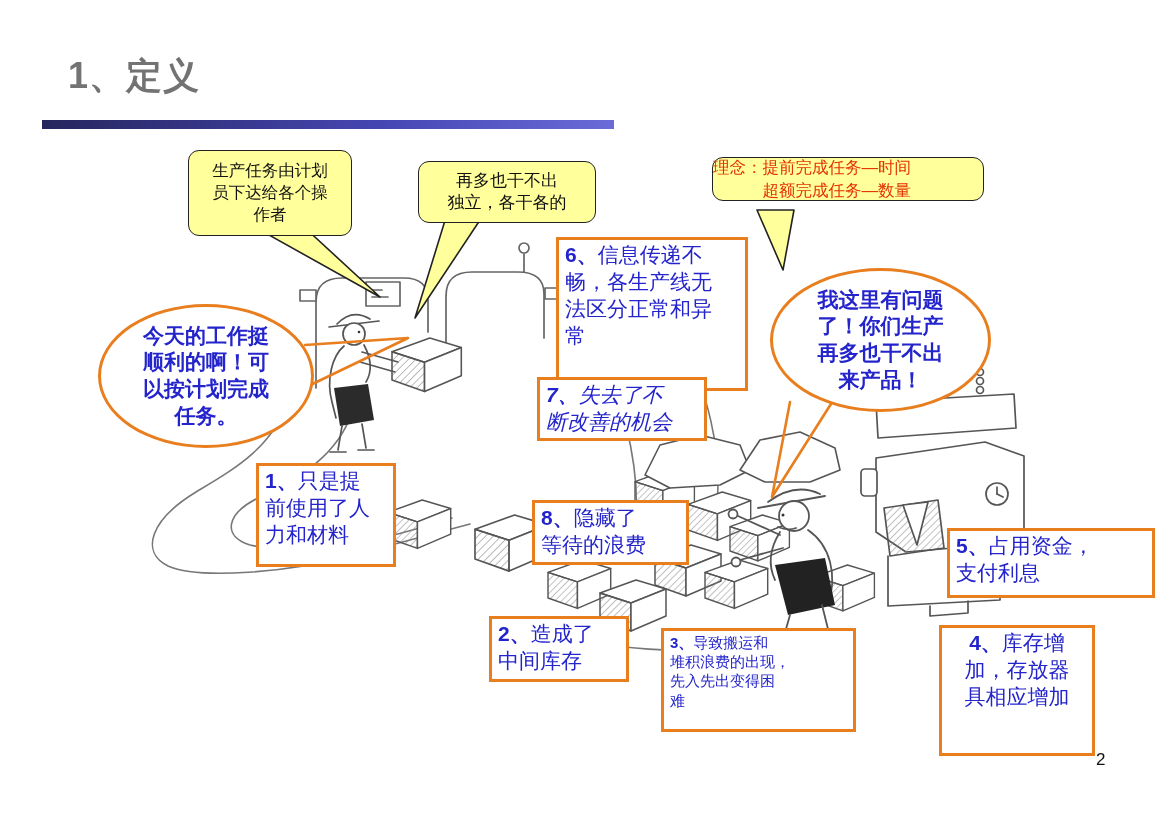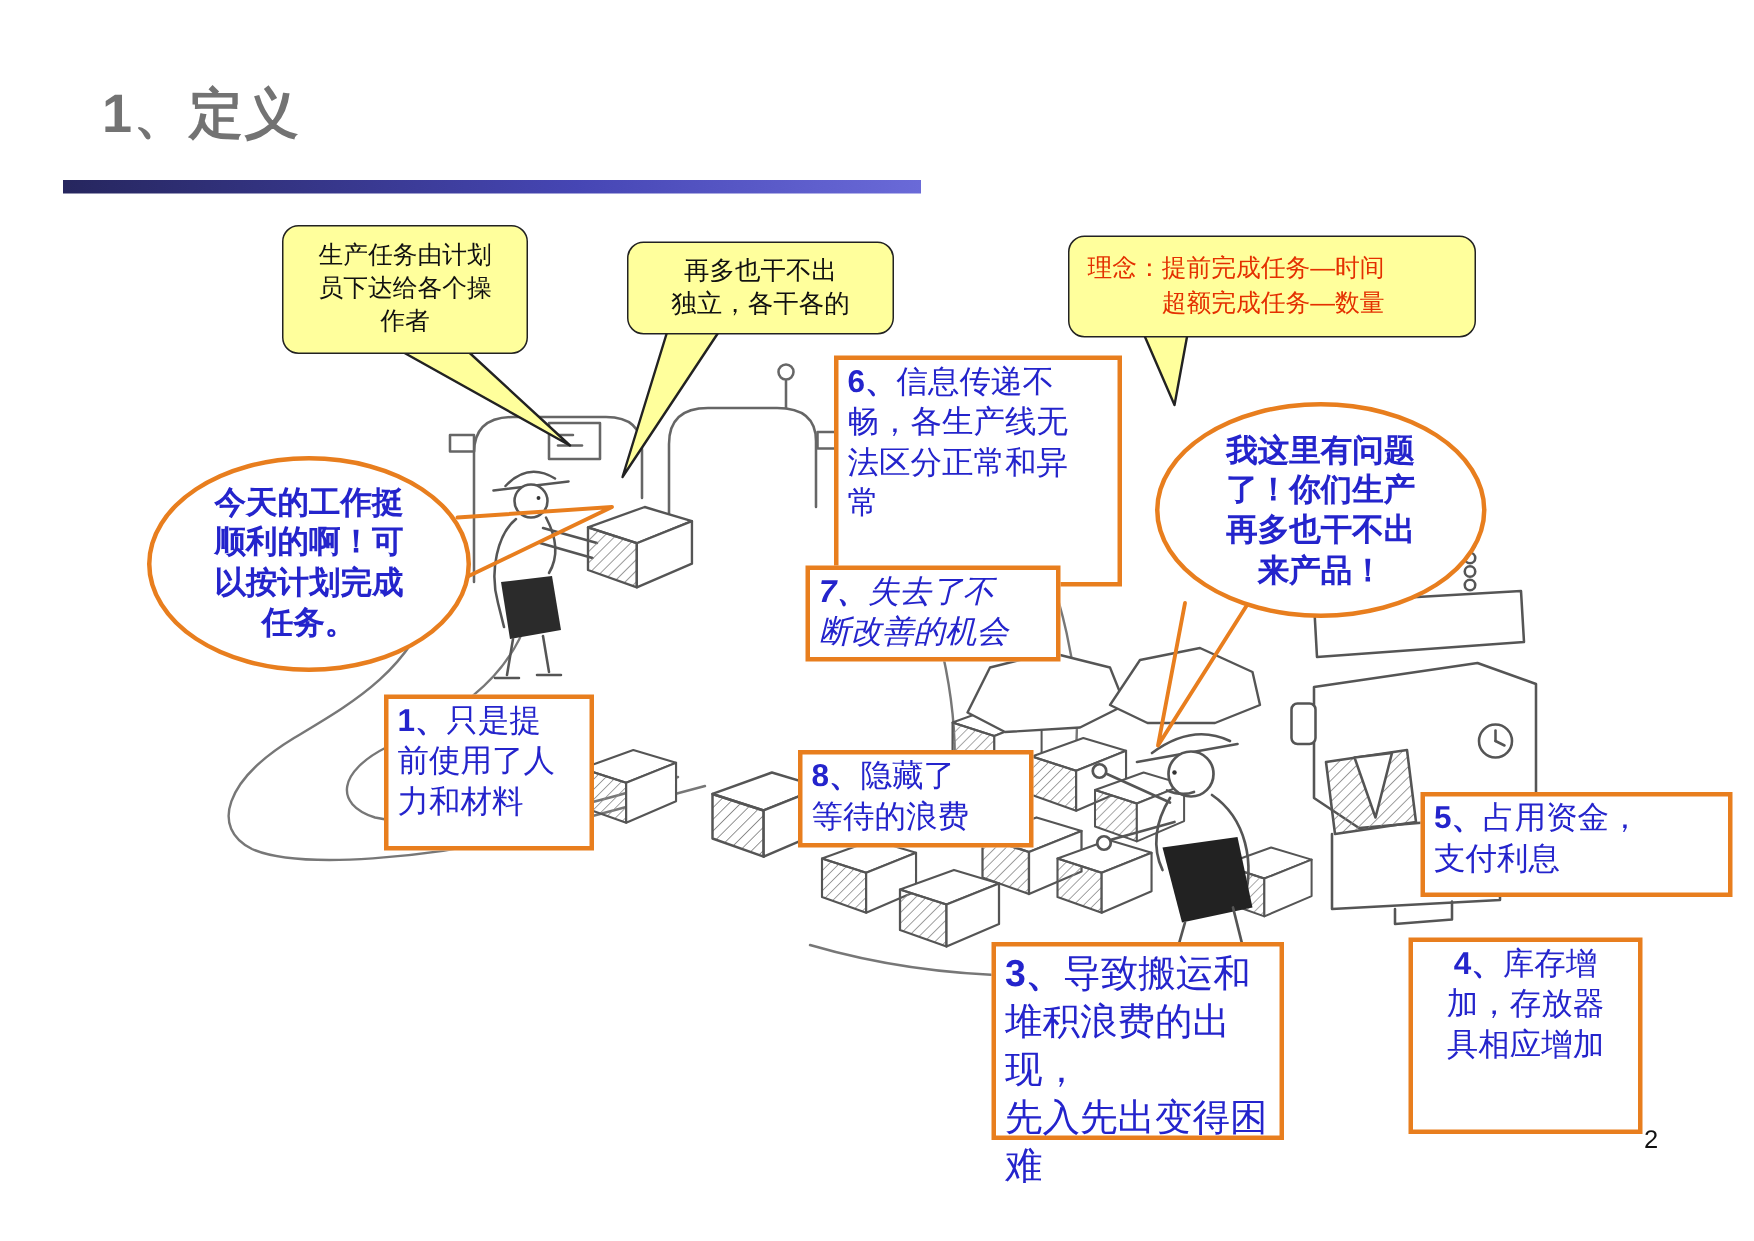--- a/index.html
+++ b/index.html
@@ -16,38 +16,38 @@
     position:absolute;left:42px;top:120px;width:572px;height:9px;z-index:3;
     background:linear-gradient(to right,#26265E,#4646B4 60%,#6A6AD8);
   }
   .callout{
     position:absolute;z-index:4;background:#FFFF9C;border:1.6px solid #222;
     border-radius:11px;color:#111;display:flex;align-items:center;justify-content:center;
     text-align:center;white-space:pre-line;
   }
   .callout.c1{left:188px;top:150px;width:162px;height:84px;font-size:16.5px;line-height:1.32;}
   .callout.c2{left:418px;top:161px;width:176px;height:60px;font-size:17px;line-height:1.3;}
-  .callout.c3{left:712px;top:157px;width:272px;height:68px;font-size:16.5px;line-height:1.42;
-    color:#E43000;justify-content:flex-start;text-align:left;padding-left:12px;box-sizing:border-box;}
+  .callout.c3{left:712px;top:157px;width:272px;height:44px;font-size:16.5px;line-height:1.42;
+    color:#E43000;justify-content:flex-start;text-align:left;box-sizing:border-box;}
   .bubble{
     position:absolute;z-index:4;background:#fff;border:3px solid #E87E1E;border-radius:50%;
     color:#2424CC;display:flex;align-items:center;justify-content:center;text-align:center;
     white-space:pre-line;font-size:21px;line-height:1.27;font-weight:bold;
   }
   .bubble.left{left:98px;top:304px;width:210px;height:138px;}
-  .bubble.right{left:770px;top:268px;width:215px;height:138px;font-family:Liberation Serif, serif;}
+  .bubble.right{left:770px;top:268px;width:215px;height:138px;}
   .problem{
     position:absolute;z-index:4;background:#fff;border:3px solid #E87E1E;
     color:#2424CC;font-size:21px;line-height:1.28;padding:2px 6px;box-sizing:border-box;
   }
   .problem b{font-weight:bold;}
   .problem .t{white-space:pre-line;}
   .p1{left:256px;top:463px;width:140px;height:104px;}
   .p2{left:489px;top:616px;width:140px;height:66px;}
-  .p3{left:661px;top:628px;width:195px;height:132px;font-size:25px;}
+  .p3{left:661px;top:628px;width:195px;height:104px;font-size:15px;}
   .p4{left:939px;top:625px;width:156px;height:131px;text-align:center;}
   .p5{left:947px;top:528px;width:208px;height:70px;}
   .p6{left:556px;top:237px;width:192px;height:154px;}
   .p7{left:537px;top:377px;width:170px;height:64px;font-style:italic;}
   .p8{left:532px;top:500px;width:157px;height:65px;}
   .page-num{position:absolute;left:1096px;top:750px;z-index:3;font-size:17px;color:#111;}
 </style>
 </head>
 <body>
 
@@ -211,20 +211,22 @@
 以按计划完成
 任务。</div>
   <div class="bubble right">我这里有问题
 了！你们生产
 再多也干不出
 来产品！</div>
 
   <div class="problem p1"><b>1、</b><span class="t">只是提
 前使用了人
 力和材料</span></div>
+  <div class="problem p2"><b>2、</b><span class="t">造成了
+中间库存</span></div>
   <div class="problem p3"><b>3、</b><span class="t">导致搬运和
 堆积浪费的出现，
 先入先出变得困
 难</span></div>
   <div class="problem p4"><b>4、</b><span class="t">库存增
 加，存放器
 具相应增加</span></div>
   <div class="problem p5"><b>5、</b><span class="t">占用资金，
 支付利息</span></div>
   <div class="problem p6"><b>6、</b><span class="t">信息传递不

